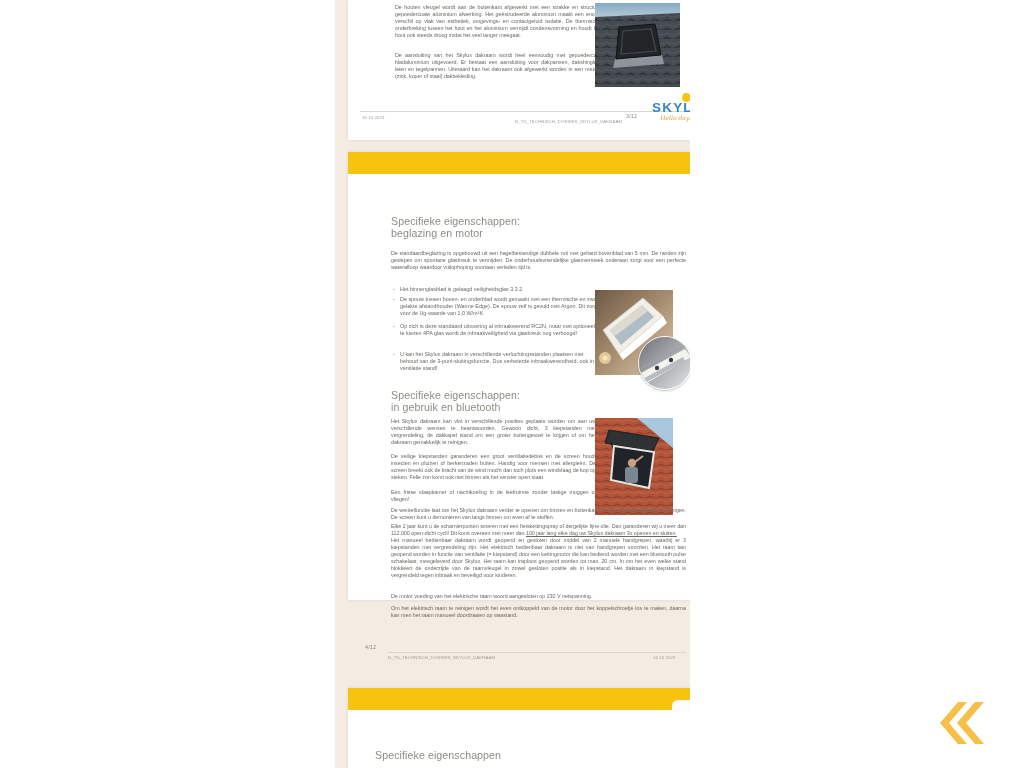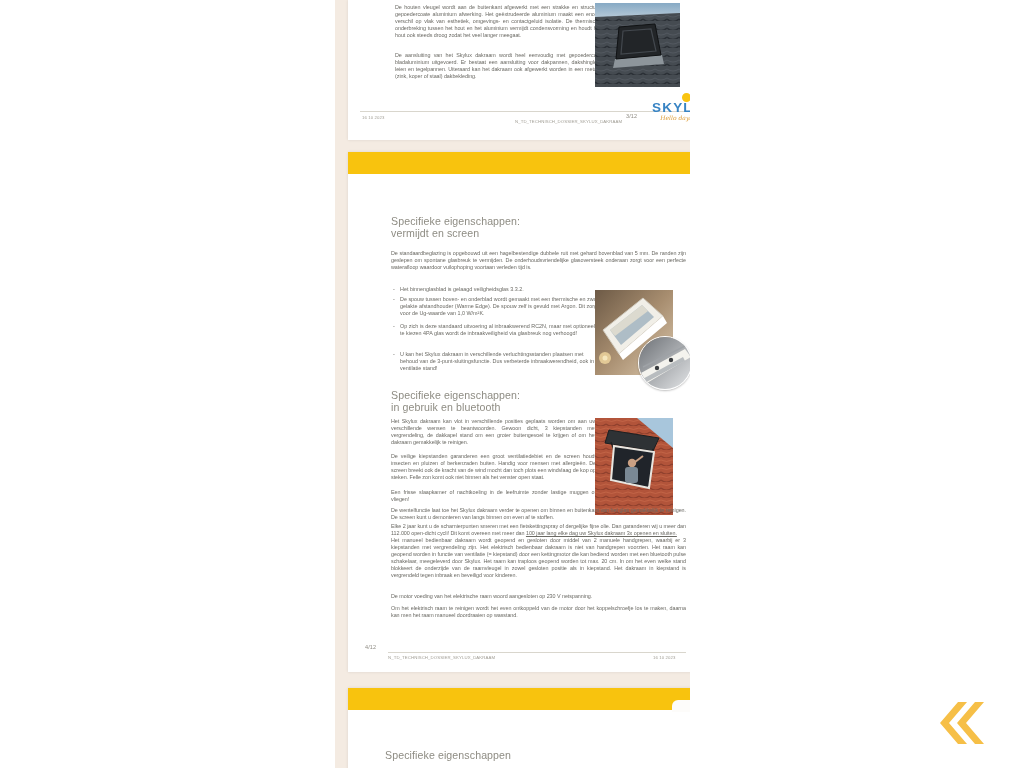--- a/index.html
+++ b/index.html
@@ -11,21 +11,21 @@
   }
   .viewer{
     position:absolute;left:335px;top:0;width:355px;height:768px;
     background:#f4ebe2;overflow:hidden;
   }
   .page{
     position:absolute;left:13px;width:360px;background:#ffffff;
     box-shadow:0 0 3px rgba(0,0,0,0.10);
   }
   #page1{top:0;height:140px;}
-  #page2{top:152px;height:520px;}
+  #page2{top:152px;height:448px;}
   #page3{top:688px;height:90px;}
   .band{position:absolute;left:0;top:0;width:100%;height:22px;background:#f8c30e;}
   .body-text{
     position:absolute;font-size:5.4px;line-height:6.9px;color:#6b6a64;
     letter-spacing:-0.05px;text-align:justify;
   }
   .heading{
     position:absolute;font-size:10.6px;line-height:11.6px;color:#8e8c83;
     letter-spacing:0.1px;
   }
@@ -86,21 +86,21 @@
       <span class="skylux-name">SKYLUX</span>
       <span class="skylux-tagline">Hello daylight!</span>
     </div>
   </div>
 
   <div class="page" id="page2">
     <div class="band"></div>
 
     <div class="heading" style="left:43px;top:64px;">
       <div>Specifieke eigenschappen:</div>
-      <div>vermijdt en screen</div>
+      <div>beglazing en motor</div>
     </div>
 
     <div class="body-text" style="left:43px;top:98px;width:295px;">De standaardbeglazing is opgebouwd uit een hagelbestendige dubbele ruit met gehard bovenblad van 5 mm. De randen zijn geslepen om spontane glasbreuk te vermijden. De onderhoudsvriendelijke glasoversteek onderaan zorgt voor een perfecte waterafloop waardoor vuilophoping voortaan verleden tijd is.</div>
 
     <div class="bullet" style="left:52px;top:134px;width:200px;">
       <span class="dash">-</span>
       <span>Het binnenglasblad is gelaagd veiligheidsglas 3.3.2.</span>
     </div>
     <div class="bullet" style="left:52px;top:144px;width:200px;">
       <span class="dash">-</span>
@@ -187,21 +187,21 @@
 
     <div class="footer-small" style="left:17px;top:492px;font-size:5.5px;color:#8f8c84;">4/12</div>
     <div class="footer-line" style="left:40px;top:500px;width:298px;"></div>
     <div class="footer-small" style="left:40px;top:503px;">N_TD_TECHNISCH_DOSSIER_SKYLUX_DAKRAAM</div>
     <div class="footer-small" style="left:305px;top:503px;">16 10 2023</div>
   </div>
 
   <div class="page" id="page3">
     <div class="band"></div>
     <div class="notch" style="left:324px;top:12px;width:18px;height:12px;"></div>
-    <div class="heading" style="left:37px;top:62px;">Specifieke eigenschappen</div>
+    <div class="heading" style="left:27px;top:62px;">Specifieke eigenschappen</div>
   </div>
 
 </div>
 
 <svg class="chevrons" viewBox="0 0 60 52">
   <polygon points="26,5 8,26 26,47 35,47 17,26 35,5" fill="#f6bf47"></polygon>
   <polygon points="43,5 25,26 43,47 52,47 34,26 52,5" fill="#f6bf47"></polygon>
 </svg>
 
 </body></html>

